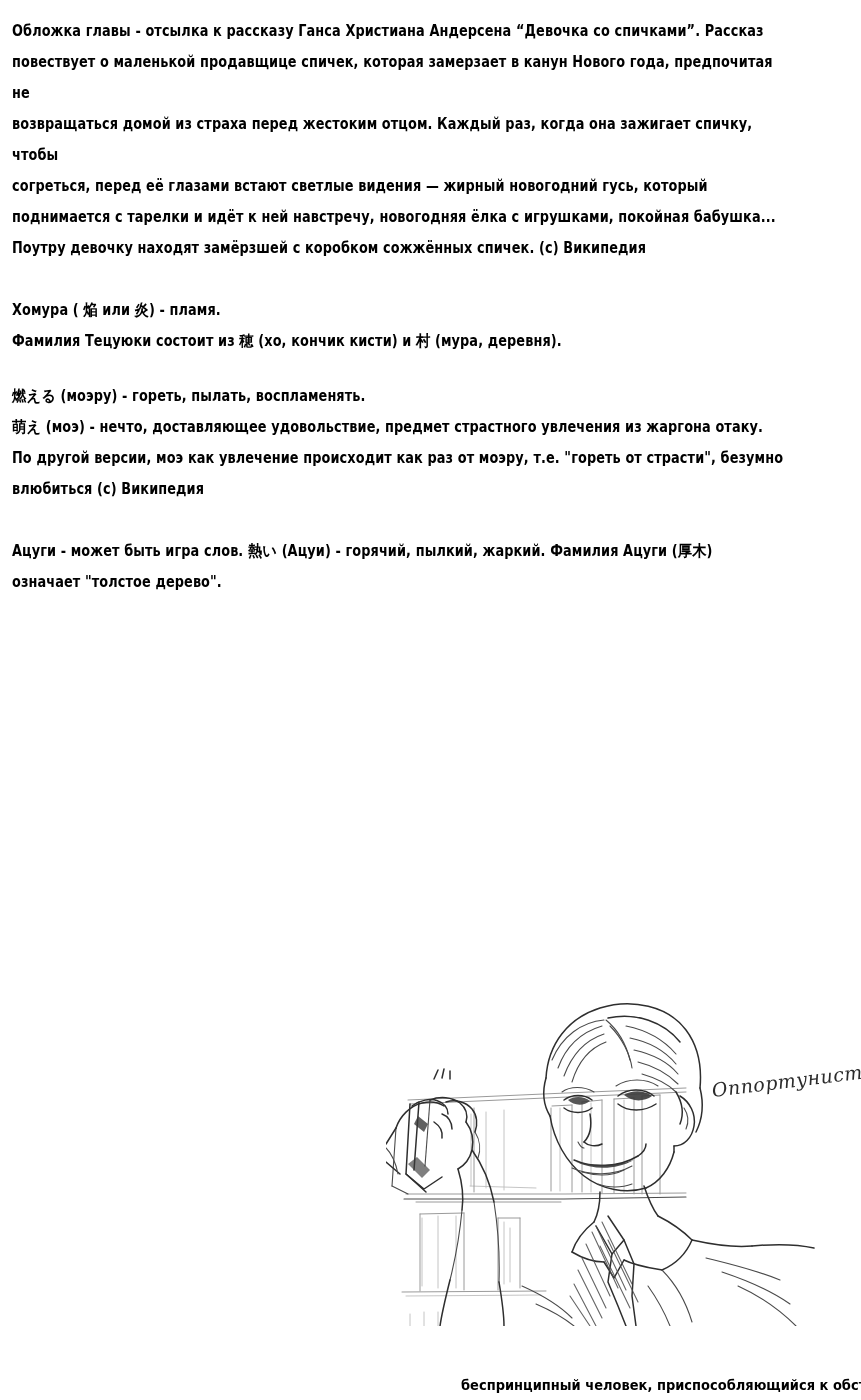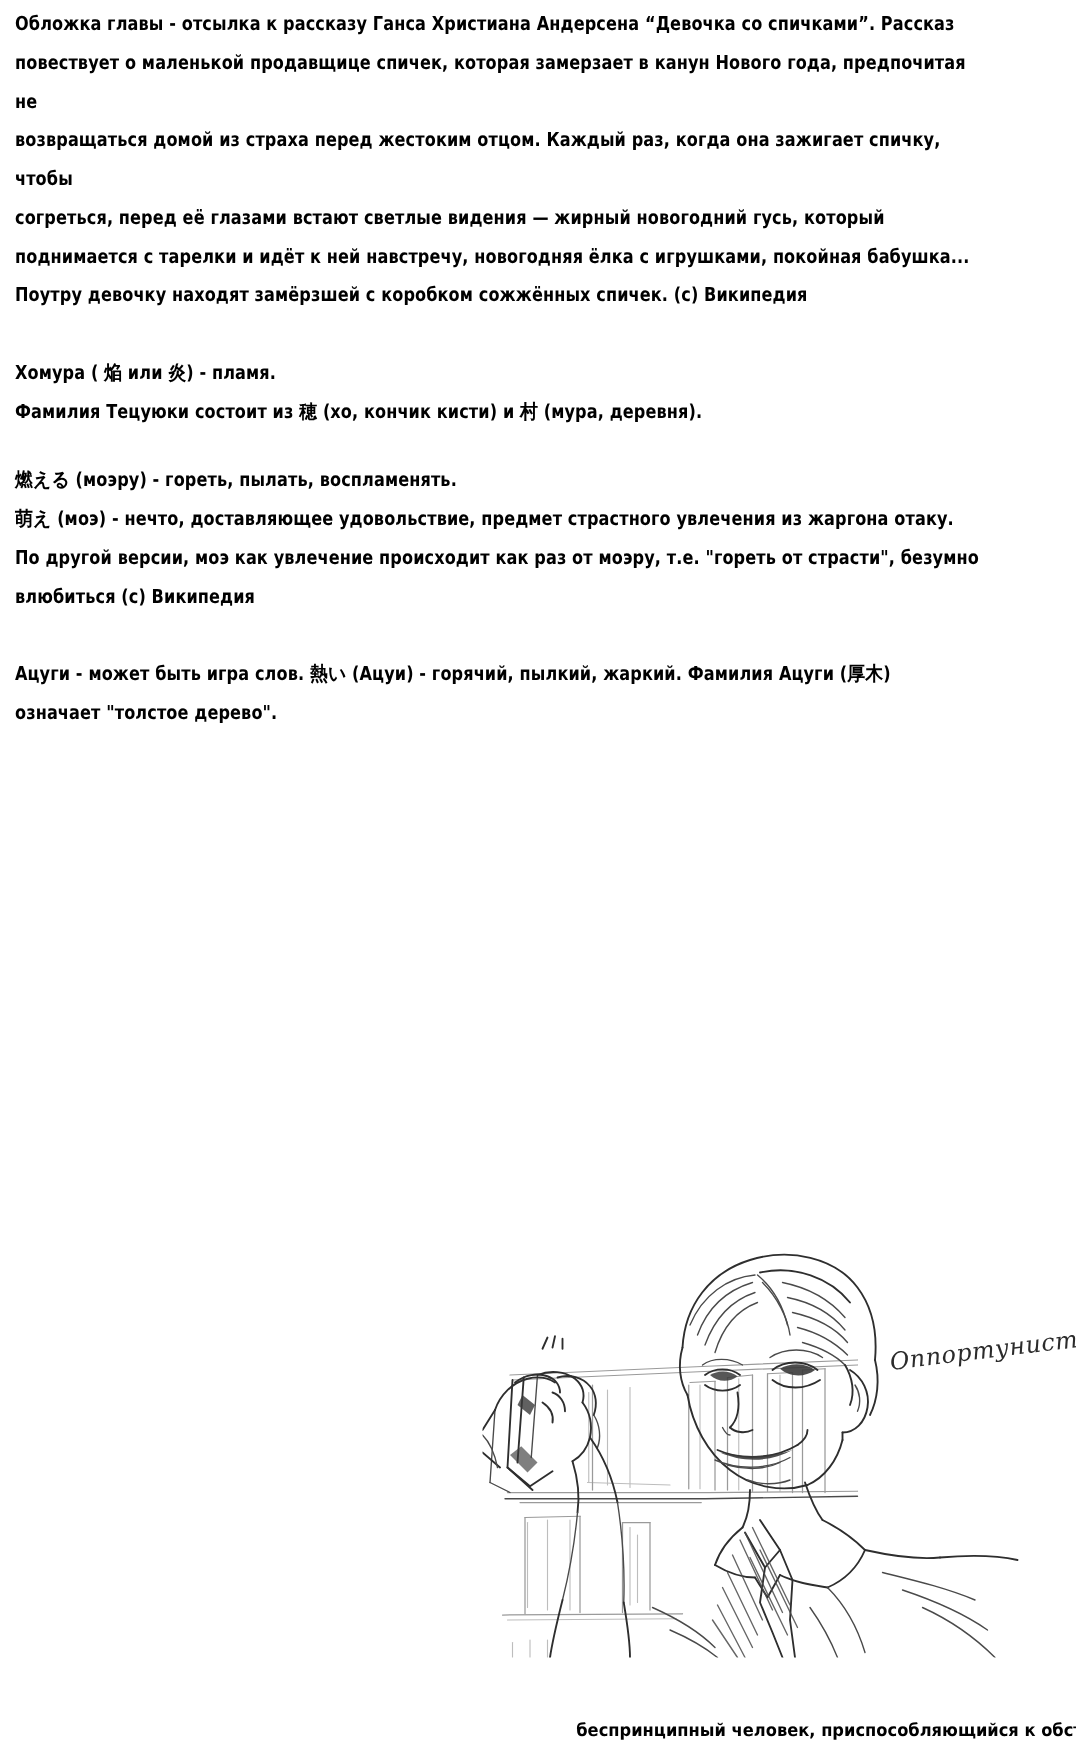--- a/index.html
+++ b/index.html
@@ -14,21 +14,21 @@
     position: relative;
     overflow: hidden;
     font-family: "DejaVu Sans", "Liberation Sans", sans-serif;
     color: #000000;
   }
 
   
   .notes {
     position: absolute;
     left: 12px;
-    top: 4px;
+    top: 16px;
     width: 840px;
   }
   .note-para {
     margin: 0 0 0 0;
     font-family: "DejaVu Sans", "Liberation Sans", sans-serif;
     font-weight: 700;
     font-size: 15.4px;
     line-height: 31px;
     letter-spacing: 0.1px;
     color: #000;

